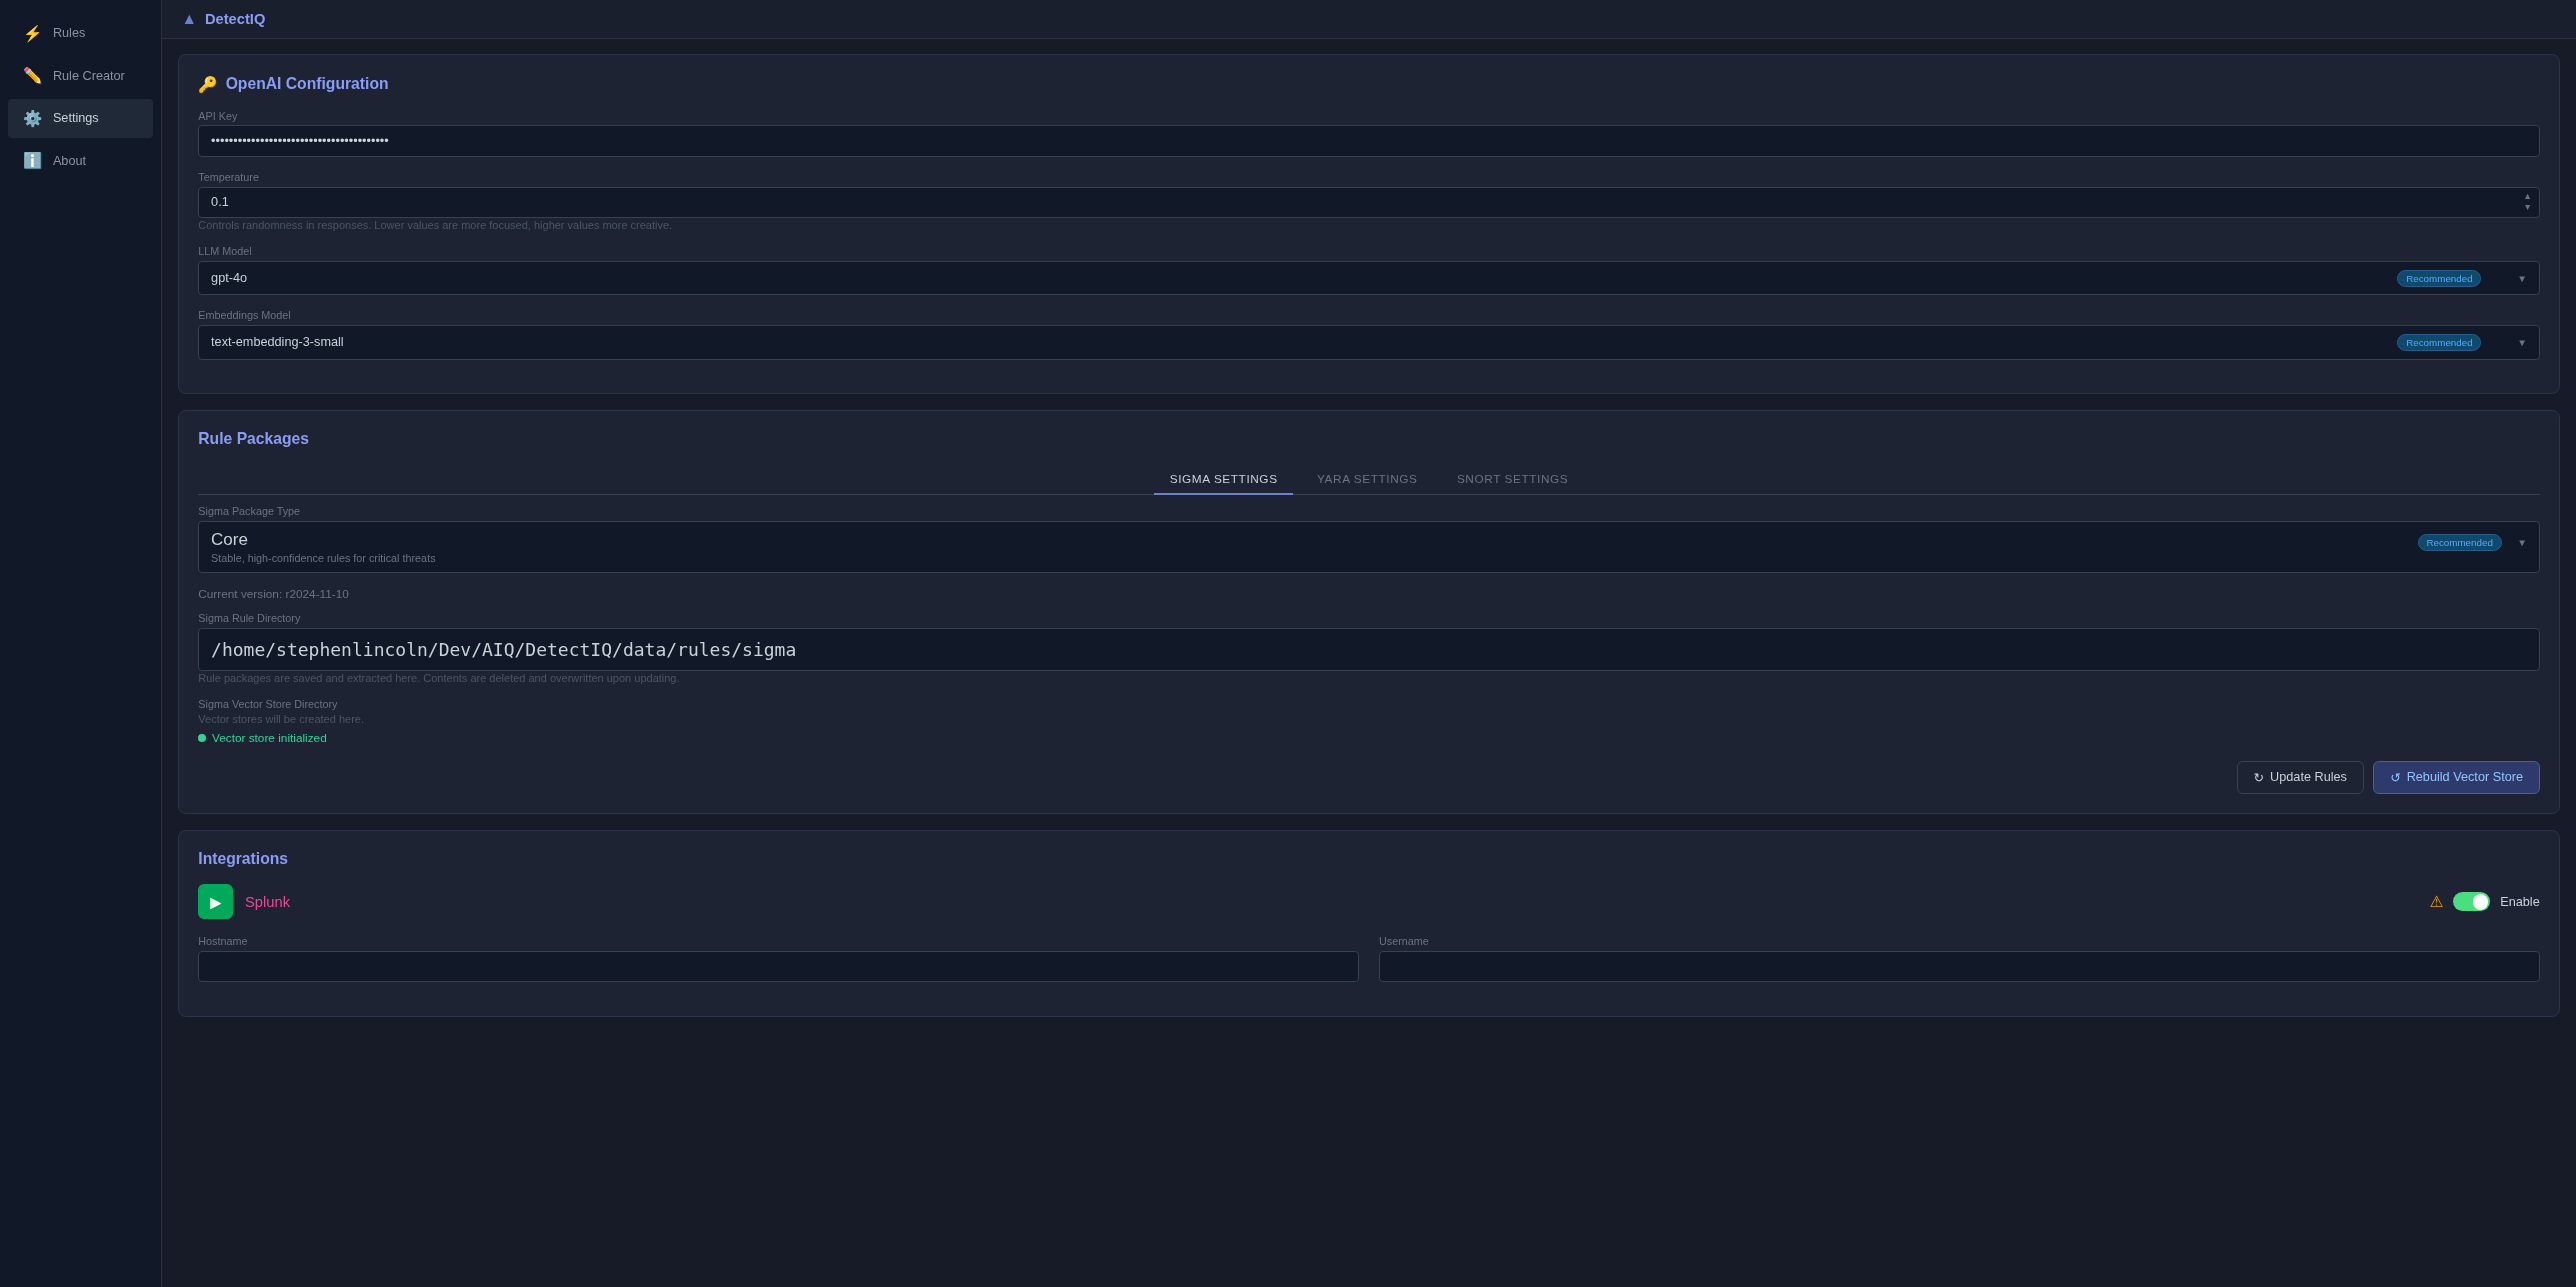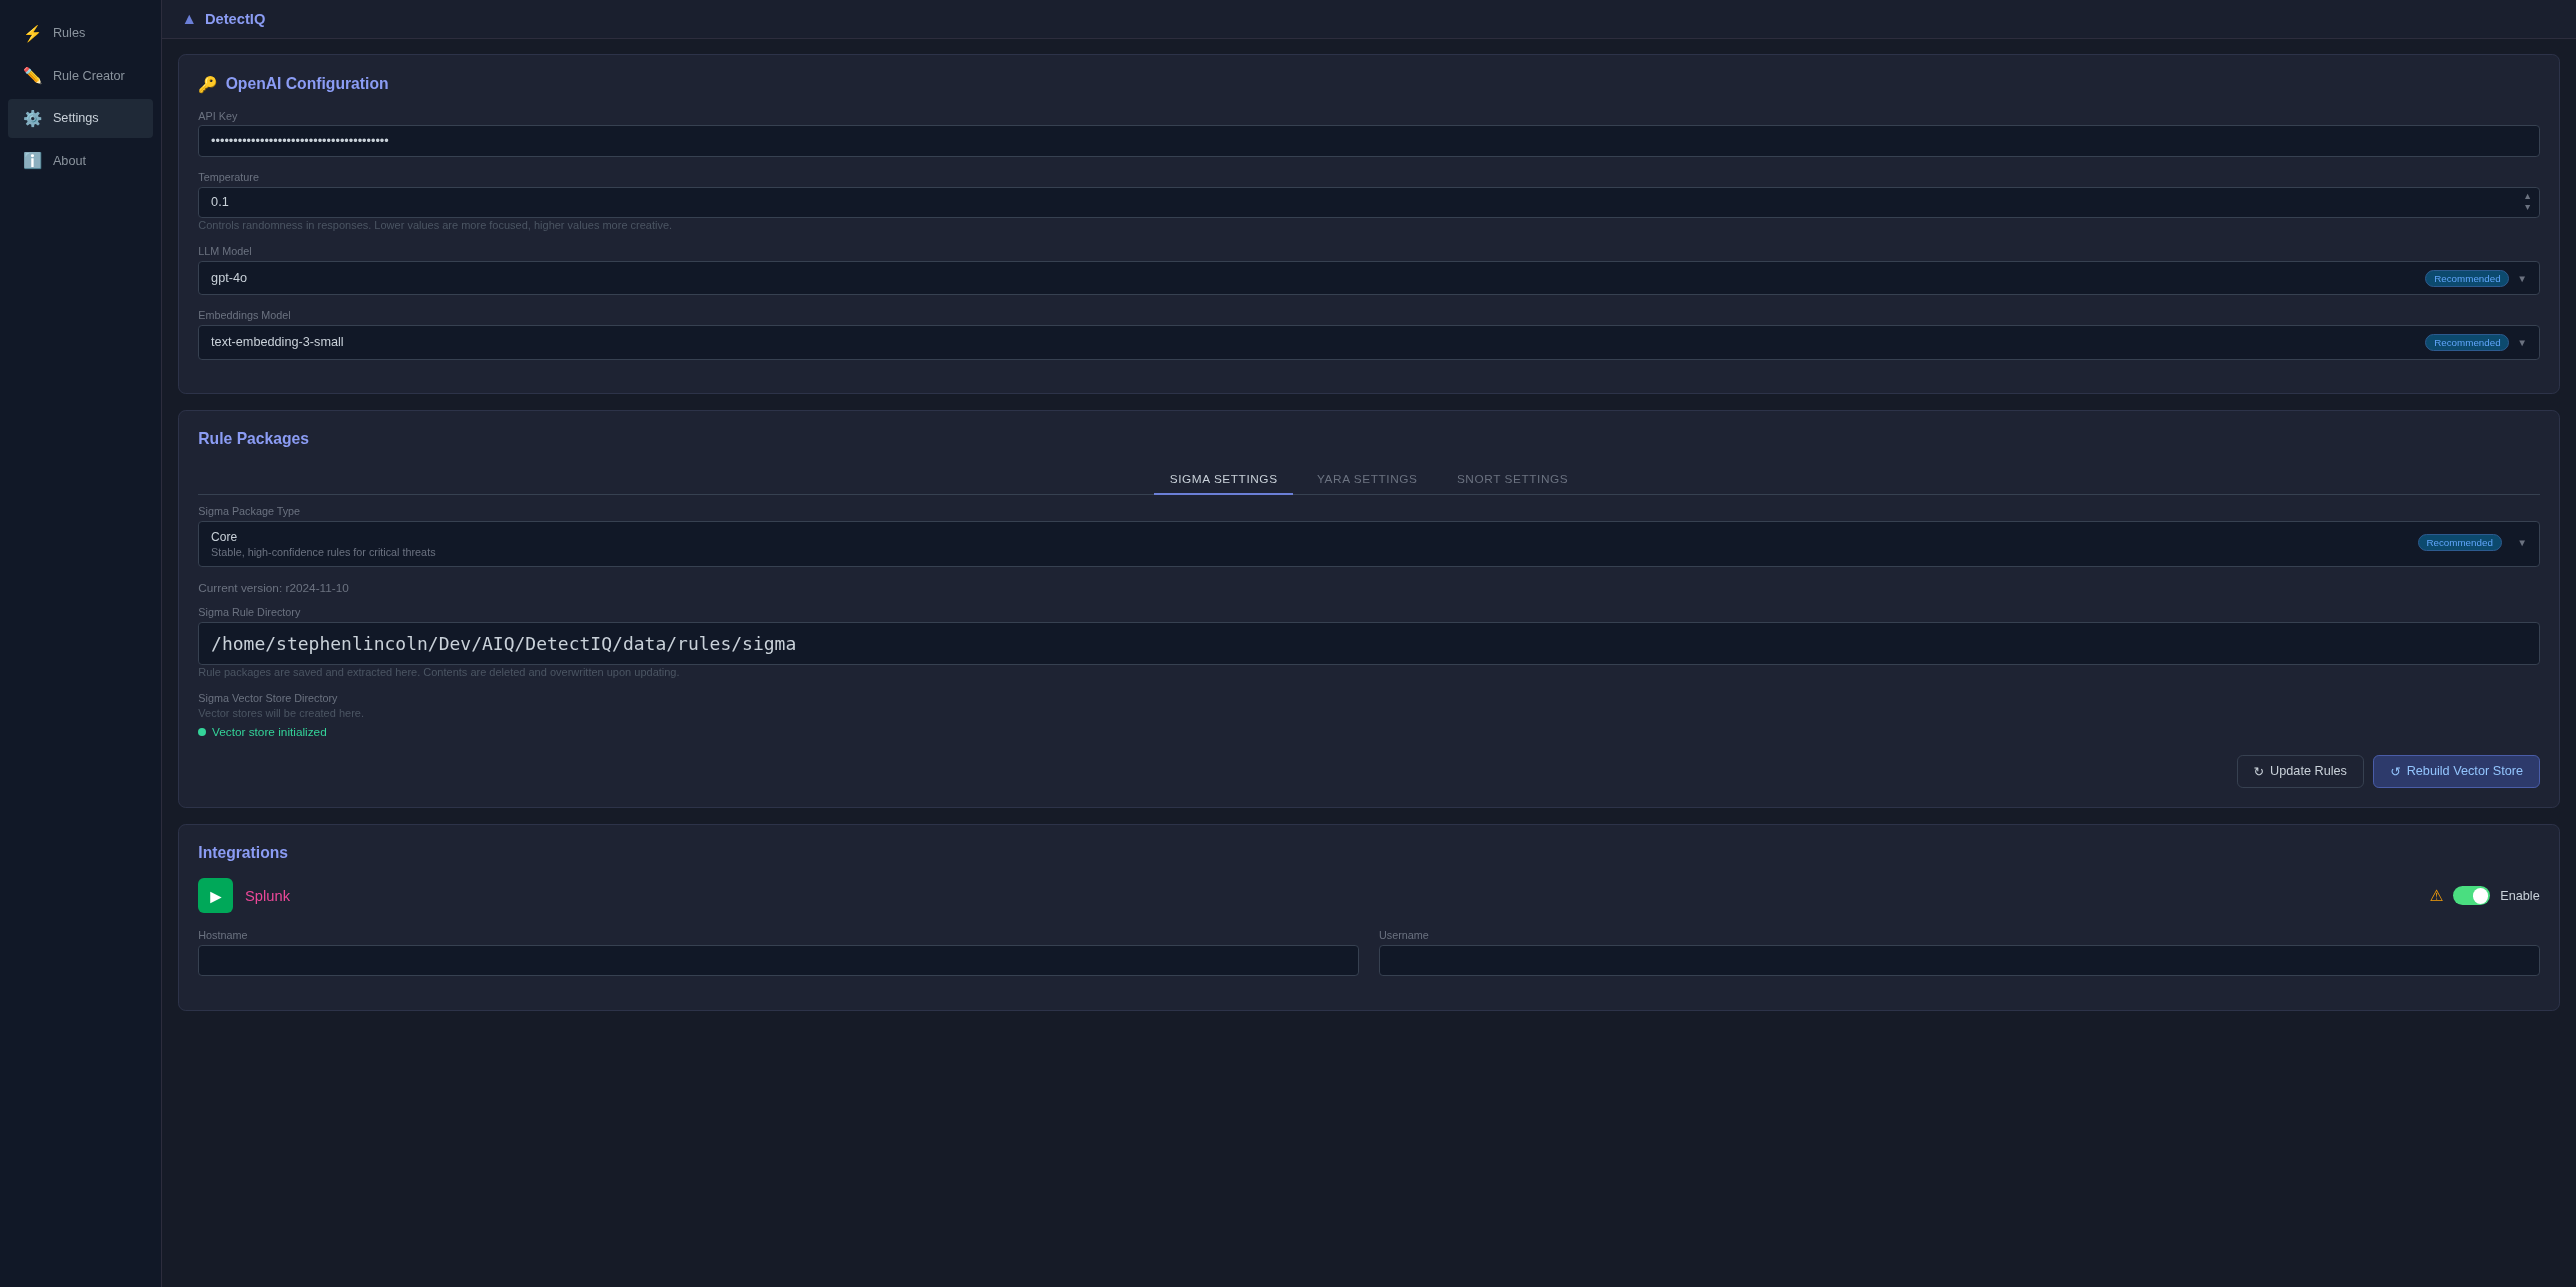--- a/index.html
+++ b/index.html
@@ -145,20 +145,21 @@
     }
 
     
     .select-with-badge {
       display: flex;
       align-items: center;
       background: #111827;
       border: 1px solid #374151;
       border-radius: 3.9px;
       padding: 7.8px 11.8px;
+      gap: 28px;
     }
     .select-value { flex: 1; color: #c9d1d9; font-size: 12.7px; }
     .recommended-badge {
       background: #0c4a6e;
       color: #60a5fa;
       font-size: 9.8px;
       padding: 2px 7.8px;
       border-radius: 9.8px;
       margin-right: 7.8px;
       border: 1px solid #2d5a8e;
@@ -192,21 +193,21 @@
     .sigma-package-select {
       background: #111827;
       border: 1px solid #374151;
       border-radius: 3.9px;
       padding: 7.8px 11.8px;
       display: flex;
       align-items: flex-start;
       gap: 7.8px;
     }
     .sigma-package-content { flex: 1; }
-    .sigma-package-name { color: #c9d1d9; font-size: 12px; font-weight: 500; }
+    .sigma-package-name { color: #c9d1d9; font-size: 17px; font-weight: 500; }
     .sigma-package-desc { color: #6b7280; font-size: 10.8px; margin-top: 2px; }
     .sigma-package-right {
       display: flex;
       align-items: center;
       gap: 7.8px;
       margin-top: 3.9px;
     }
 
     
     .info-row {

